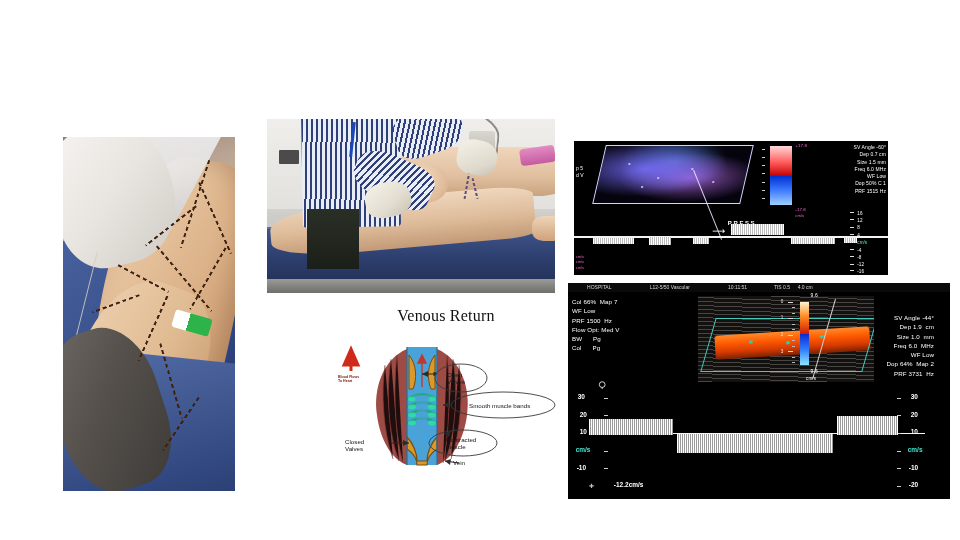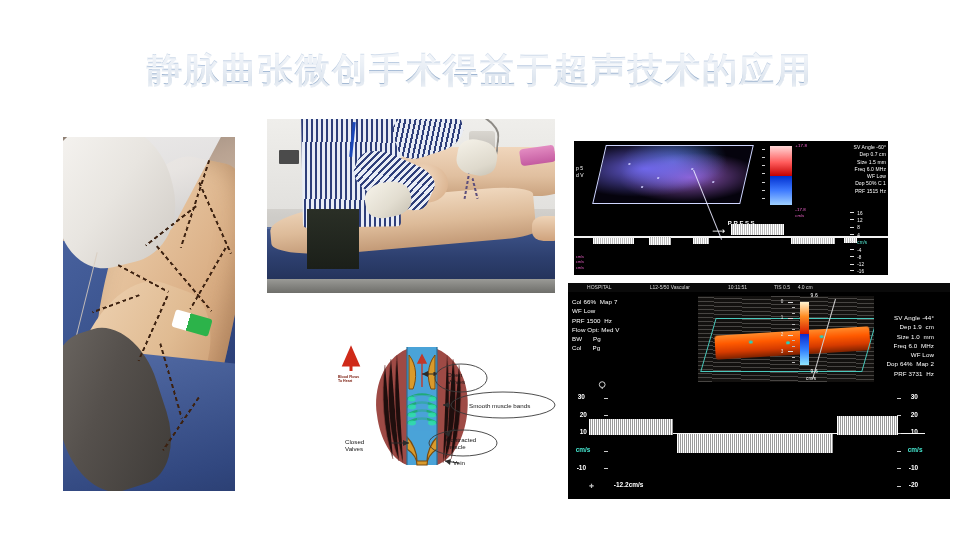--- a/index.html
+++ b/index.html
@@ -336,21 +336,20 @@
   }
   #venous .vlab.tiny{ font-size:3.6px; color:#7a1b0d; font-weight:700; }
 
   .nosel{ user-select:none; }
 </style>
 </head>
 <body>
 
 <div id="slide">
 
-  <div id="slide-title" class="nosel">静脉曲张微创手术得益于超声技术的应用</div>
 
   <div class="media" id="photo-surgery">
     <div class="drape"></div>
     <div class="leg"></div>
     <div class="leg2"></div>
     <div class="drape2"></div>
     <div class="sleeve"></div>
     <div class="glove-top"></div>
     <div class="needle"></div>
     <div class="glove-bottom"></div>
@@ -574,20 +573,21 @@
       <div class="sp-wave" style="left:5.5%; top:27%; width:22%; height:15%;"></div>
       <div class="sp-wave" style="left:28.5%; top:41%; width:41%; height:17%;"></div>
       <div class="sp-wave" style="left:70.5%; top:25%; width:16%; height:17%;"></div>
 
       <div class="vel-annot" style="left:12%; top:84%;">-12.2cm/s</div>
       <div style="position:absolute;left:5.5%;top:85%;color:#bfbfbf;font-size:6px;">✚</div>
     </div>
   </div>
 
   <div id="venous">
+    <div class="vr-title">Venous Return</div>
 
     <svg width="226" height="196" viewBox="0 0 226 196">
 
       <rect x="74" y="44" width="30" height="118" fill="#4aa3d8"></rect>
 
       <path d="M74 46 C50 56 40 86 44 112 C47 136 58 156 74 162 L74 46 Z" fill="#9e4a45"></path>
       <path d="M104 46 C128 56 138 86 134 112 C131 136 120 156 104 162 L104 46 Z" fill="#9e4a45"></path>
 
       <g stroke="#7e3733" stroke-width="0.7" opacity=".8">
         <path d="M52 62 C48 90 50 128 60 156"></path>

